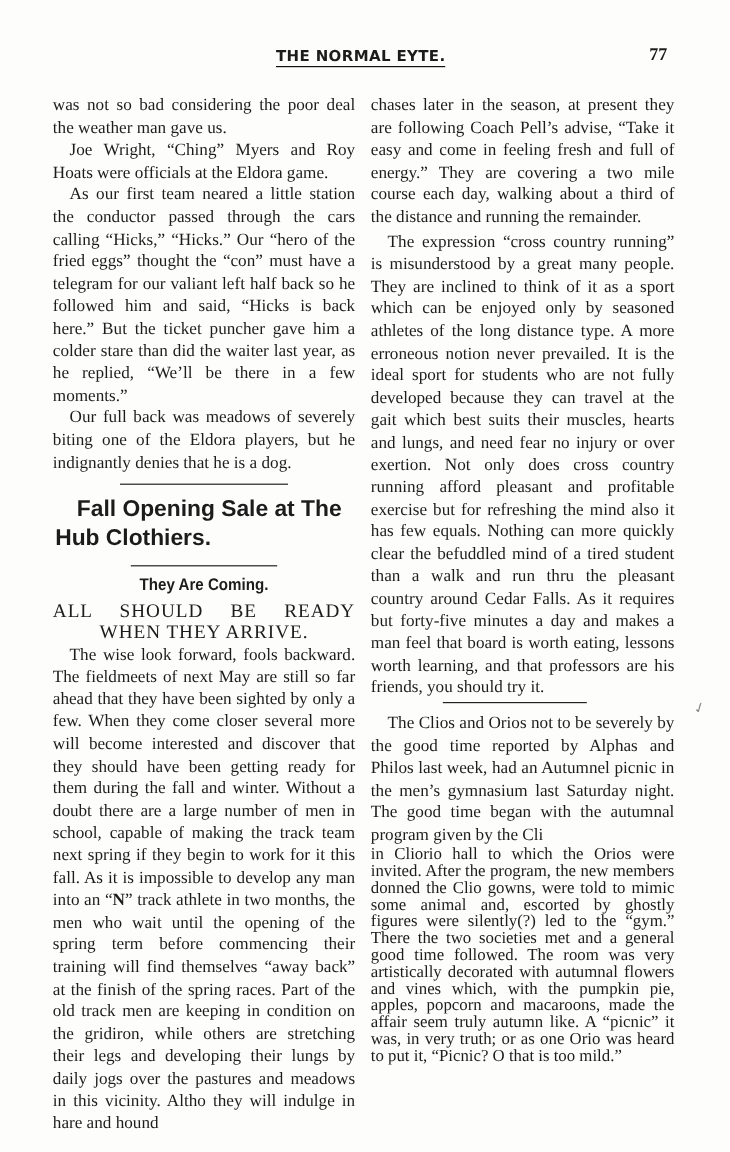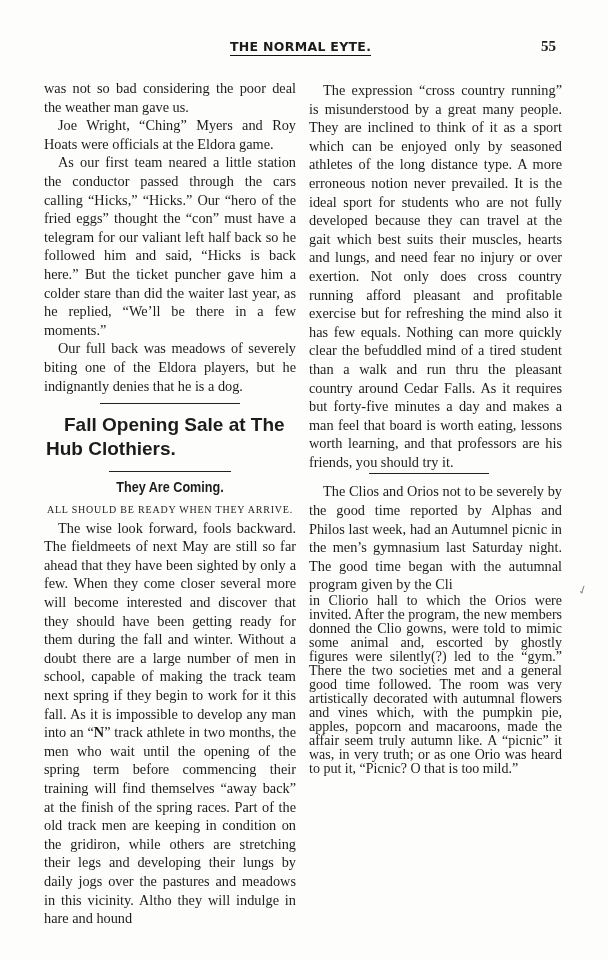--- a/index.html
+++ b/index.html
@@ -30,34 +30,34 @@
       font-family: "Liberation Sans", sans-serif; font-weight: bold; font-size: 19px;
       line-height: 24px; text-align: justify; text-align-last: left; margin: 2px;
       padding-left: 18px;
     }
     .headline .l2 { display: block; padding-left: 0; margin-left: -18px; }
     .subhead {
       font-family: "Liberation Sans", sans-serif; font-weight: bold; font-size: 14px;
       text-align: center; margin: 0; transform: scaleX(0.9);
     }
     .deck {
-      font-size: 10px; letter-spacing: 0.8px; text-align: justify; text-align-last: center;
+      font-size: 16px; letter-spacing: 0.8px; text-align: justify; text-align-last: center;
       line-height: 18px; margin: 0;
     }
     .compact { line-height: 14px; font-size: 14px; }
     .tick-mark { position: absolute; left: 578px; top: 583px; color: #888; font-size: 12px; transform: rotate(-20deg); }
   </style>
 </head>
 <body>
 
 <div class="page">
 
   <div class="running-head">
     <span class="head-title">THE NORMAL EYTE.</span>
-    <span class="page-number">55</span>
+    <span class="page-number">77</span>
   </div>
 
   <div class="column col-left">
     <p class="noindent">was not so bad considering the poor deal the weather man gave us.</p>
     <p>Joe Wright, “Ching” Myers and Roy Hoats were officials at the Eldora game.</p>
     <p>As our first team neared a little station the conductor passed through the cars calling “Hicks,” “Hicks.”  Our “hero of the fried eggs” thought the “con” must have a telegram for our valiant left half back so he followed him and said, “Hicks is back here.”  But the ticket puncher gave him a colder stare than did the waiter last year, as he replied, “We’ll be there in a few moments.”</p>
     <p>Our full back was meadows of severely biting one of the Eldora players, but he indignantly denies that he is a dog.</p>
 
     <div class="rule" style="width:140px; margin-top:8px; margin-bottom:9px;"></div>
 
@@ -68,20 +68,21 @@
 
     <div class="rule" style="width:122px; margin-top:10px; margin-bottom:6px;"></div>
 
     <div class="subhead">They Are Coming.</div>
     <div class="deck" style="margin-top:4px;">ALL SHOULD BE READY WHEN THEY ARRIVE.</div>
 
     <p><span>The wise look forward, fools back­ward.  The fieldmeets of next May are still so far ahead that they have been sighted by only a few.  When they come closer several more will become interested and discover that they should have been getting ready for them during the fall and winter.  Without a doubt there are a large number of men in school, capable of making the track team next spring if they begin to work for it this fall.  As it is impossible to develop any man into an “</span><b>N</b><span>” track athlete in two months, the men who wait until the opening of the spring term before commencing their training will find themselves “away back” at the finish of the spring races. Part of the old track men are keeping in condition on the gridiron, while others are stretching their legs and developing their lungs by daily jogs over the pas­tures and meadows in this vicinity.  Al­tho they will indulge in hare and hound</span></p>
   </div>
 
   <div class="column col-right">
+    <p class="noindent">chases later in the season, at present they are following Coach Pell’s advise, “Take it easy and come in feeling fresh and full of energy.”  They are covering a two mile course each day, walking about a third of the distance and running the re­mainder.</p>
     <p style="margin-top:2px;">The expression “cross country run­ning” is misunderstood by a great many people.  They are inclined to think of it as a sport which can be enjoyed only by seasoned athletes of the long distance type.  A more erroneous notion never prevailed.  It is the ideal sport for stu­dents who are not fully developed be­cause they can travel at the gait which best suits their muscles, hearts and lungs, and need fear no injury or over exertion. Not only does cross country running afford pleasant and profitable exercise but for refreshing the mind also it has few equals.  Nothing can more quickly clear the befuddled mind of a tired stu­dent than a walk and run thru the pleas­ant country around Cedar Falls.  As it requires but forty-five minutes a day and makes a man feel that board is worth eating, lessons worth learning, and that professors are his friends, you should try it.</p>
 
     <div class="rule" style="width:120px; margin-top:2px; margin-bottom:8px; margin-left:60px;"></div>
 
     <p>The Clios and Orios not to be severely by the good time reported by Alphas and Philos last week, had an Autumnel pic­nic in the men’s gymnasium last Satur­day night.  The good time began with the autumnal program given by the Cli</p>
     <p class="noindent compact">in Cliorio hall to which the Orios were invited.  After the program, the new members donned the Clio gowns, were told to mimic some animal and, escorted by ghostly figures were silently(?) led to the “gym.”  There the two societies met and a general good time followed. The room was very artistically decorated with autumnal flowers and vines which, with the pumpkin pie, apples, popcorn and macaroons, made the affair seem truly autumn like.  A “picnic” it was, in very truth; or as one Orio was heard to put it, “Picnic?  O that is too mild.”</p>
   </div>
 
   <span class="tick-mark">✓</span>
 </div>

